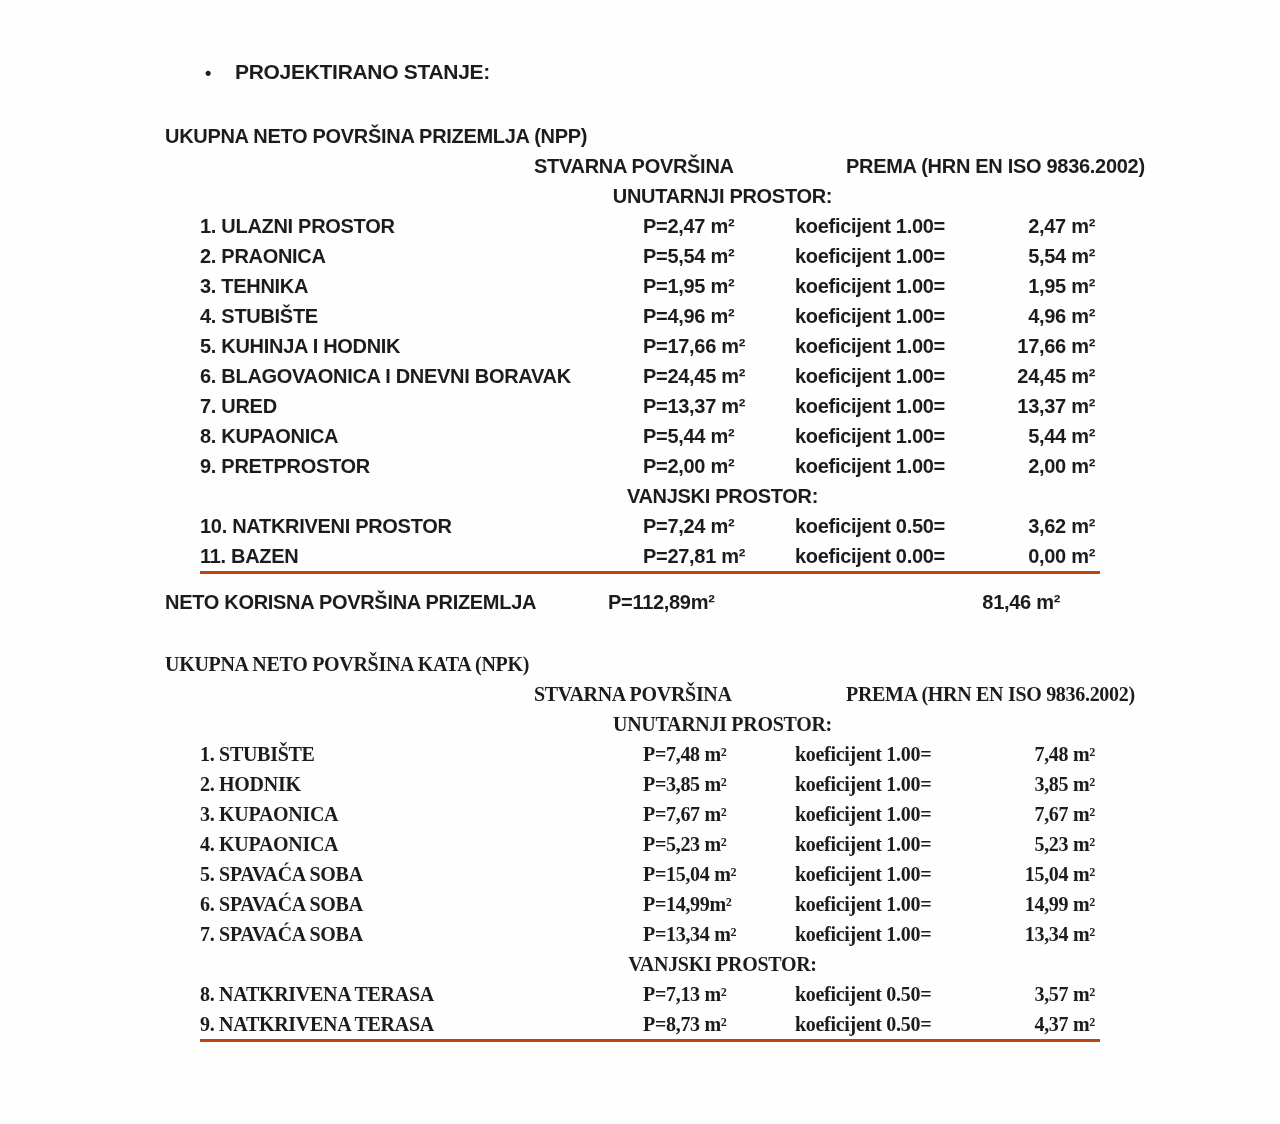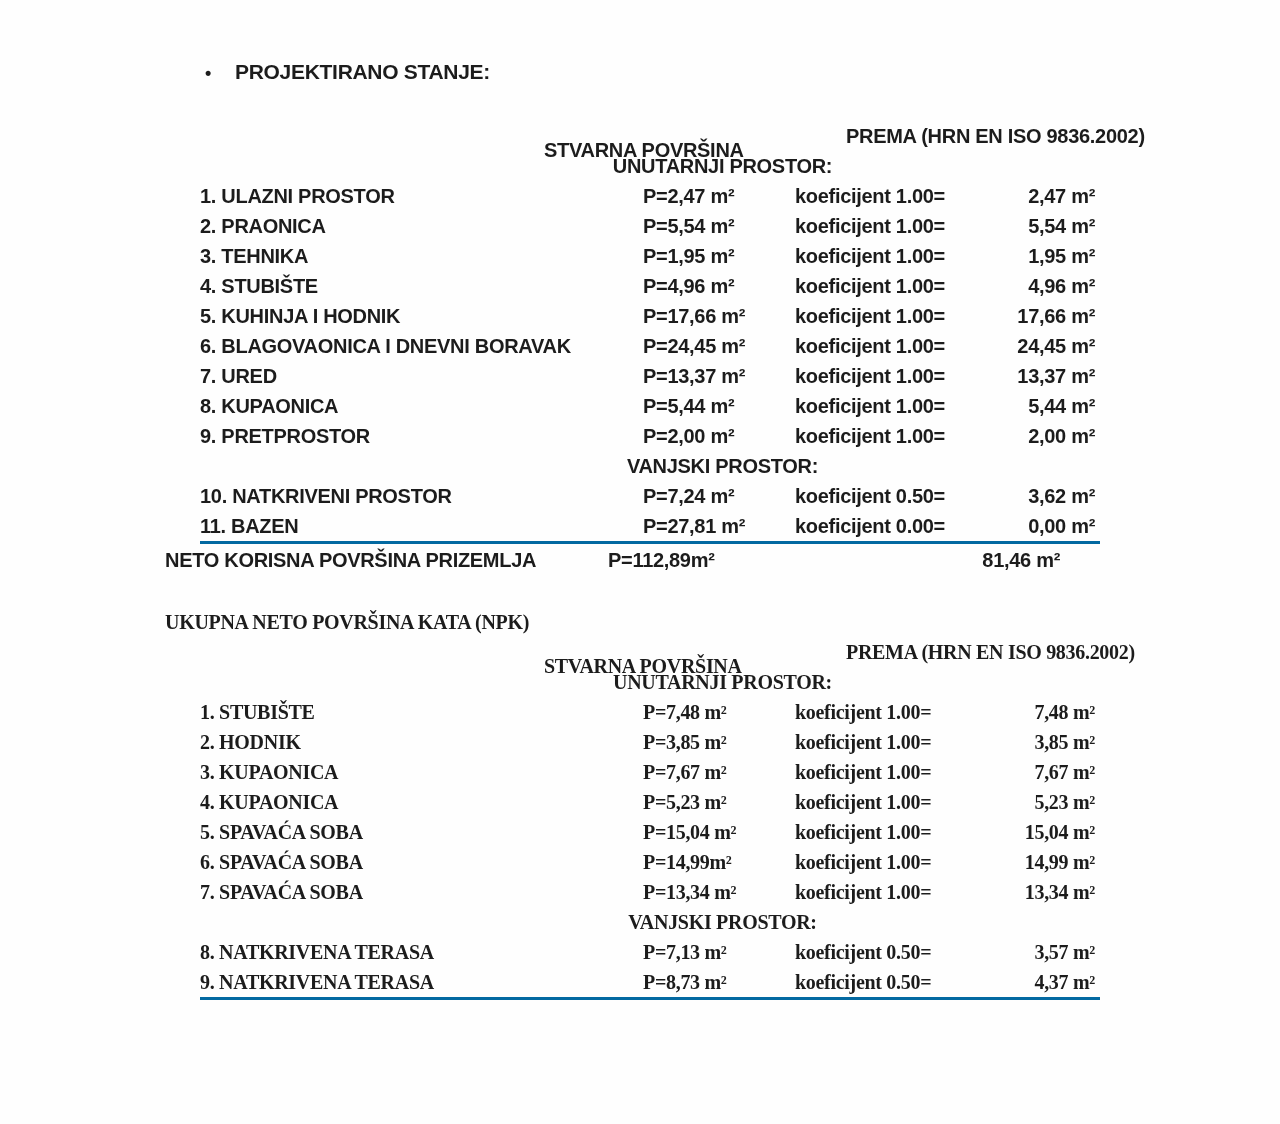--- a/index.html
+++ b/index.html
@@ -31,57 +31,58 @@
     font-size: 21px;
   }
   .bullet-marker { margin-right: 24px; font-size: 18px; }
   .bullet-title {
     text-decoration-thickness: 2.5px;
     text-underline-offset: 4px;
   }
   .section-title { line-height: 30px; white-space: nowrap; }
   .sec2 { margin-top: 32px; font-family: Liberation Serif, serif; }
   .col-headers { position: relative; height: 30px; line-height: 30px; }
-  .col-actual  { position: absolute; left: 379px; white-space: nowrap; margin-top: 14px; }
+  .col-actual  { position: absolute; left: 369px; white-space: nowrap; }
   .col-standard{ position: absolute; left: 681px; white-space: nowrap; }
   .group-label { line-height: 30px; white-space: nowrap; text-align: center; }
   .rows { width: 900px; }
   .row {
     display: flex;
     width: 900px;
     line-height: 30px;
     white-space: nowrap;
     margin-left: 35px;
   }
   .c-name   { width: 443px; overflow: visible; }
   .c-area   { width: 152px; }
   .c-koef   { width: 220px; }
   .c-result { flex: 1; text-align: right; padding-right: 5px; }
-  .outer-rows .row:last-child { border-bottom: 3px solid #0369a1; }
+  .outer-rows .row:last-child { border-bottom: 3px solid #c2410c; }
   .total-row {
     display: flex;
     width: 900px;
     line-height: 30px;
-    margin-top: 1px;
+    margin-top: 13px;
     white-space: nowrap;
     align-items: center;
   }
 </style>
 </head>
 <body>
 
 <div class="page">
   <div class="content">
 
     <div class="bullet-line">
       <span class="bullet-marker">•</span>
       <span class="bullet-title">PROJEKTIRANO STANJE:</span>
     </div>
 
     <div class="section sec1">
+      <div class="section-title">UKUPNA NETO POVRŠINA PRIZEMLJA (NPP)</div>
       <div class="col-headers">
         <span class="col-actual">STVARNA POVRŠINA</span>
         <span class="col-standard">PREMA (HRN EN ISO 9836.2002)</span>
       </div>
       <div class="group-label">UNUTARNJI PROSTOR:</div>
 
       <div class="rows inner-rows">
 
           <div class="row">
             <span class="c-name">1. ULAZNI PROSTOR</span>

